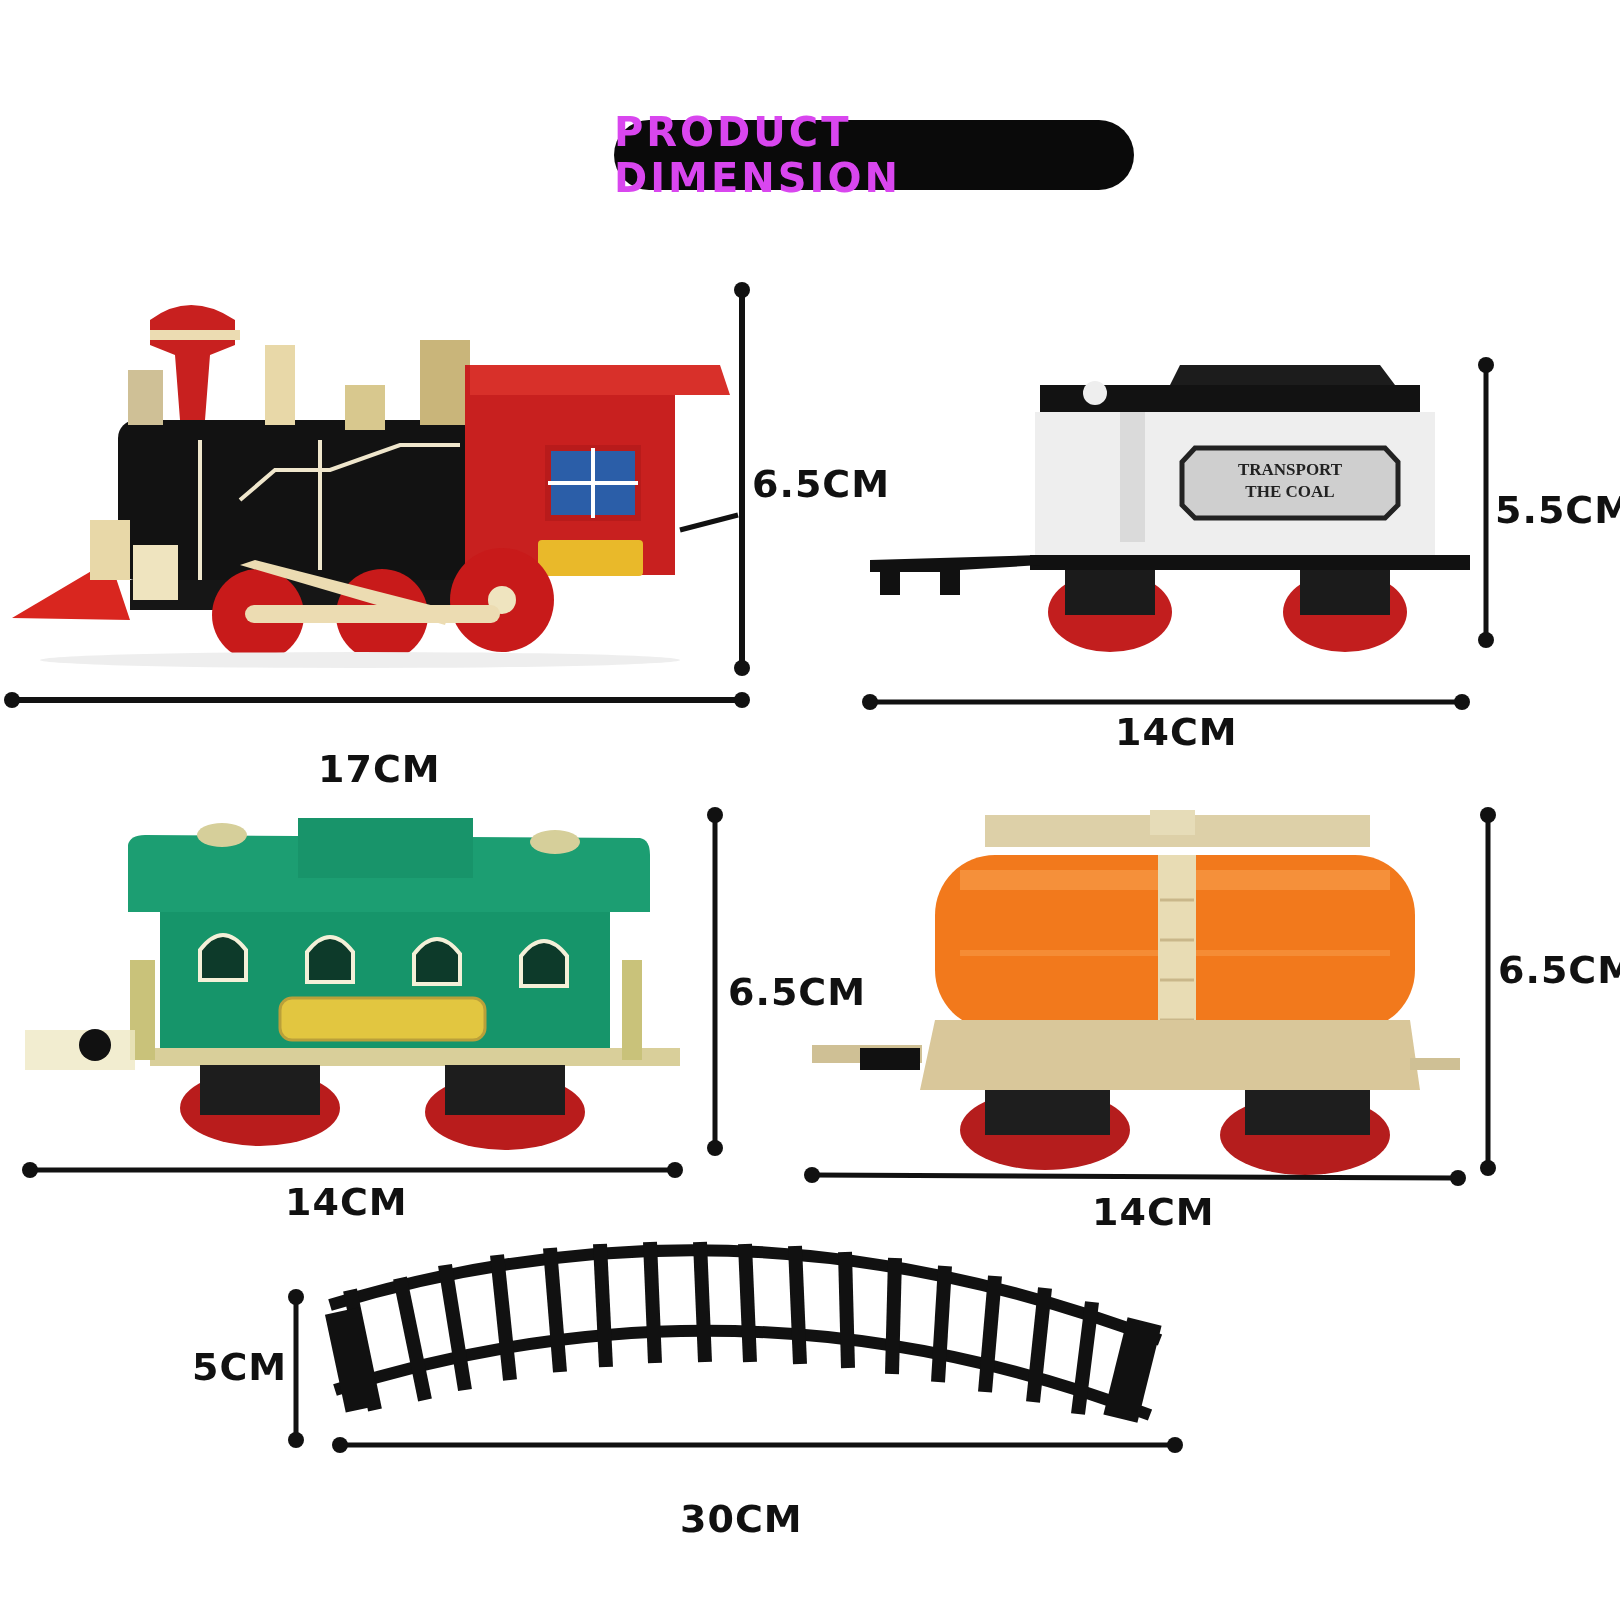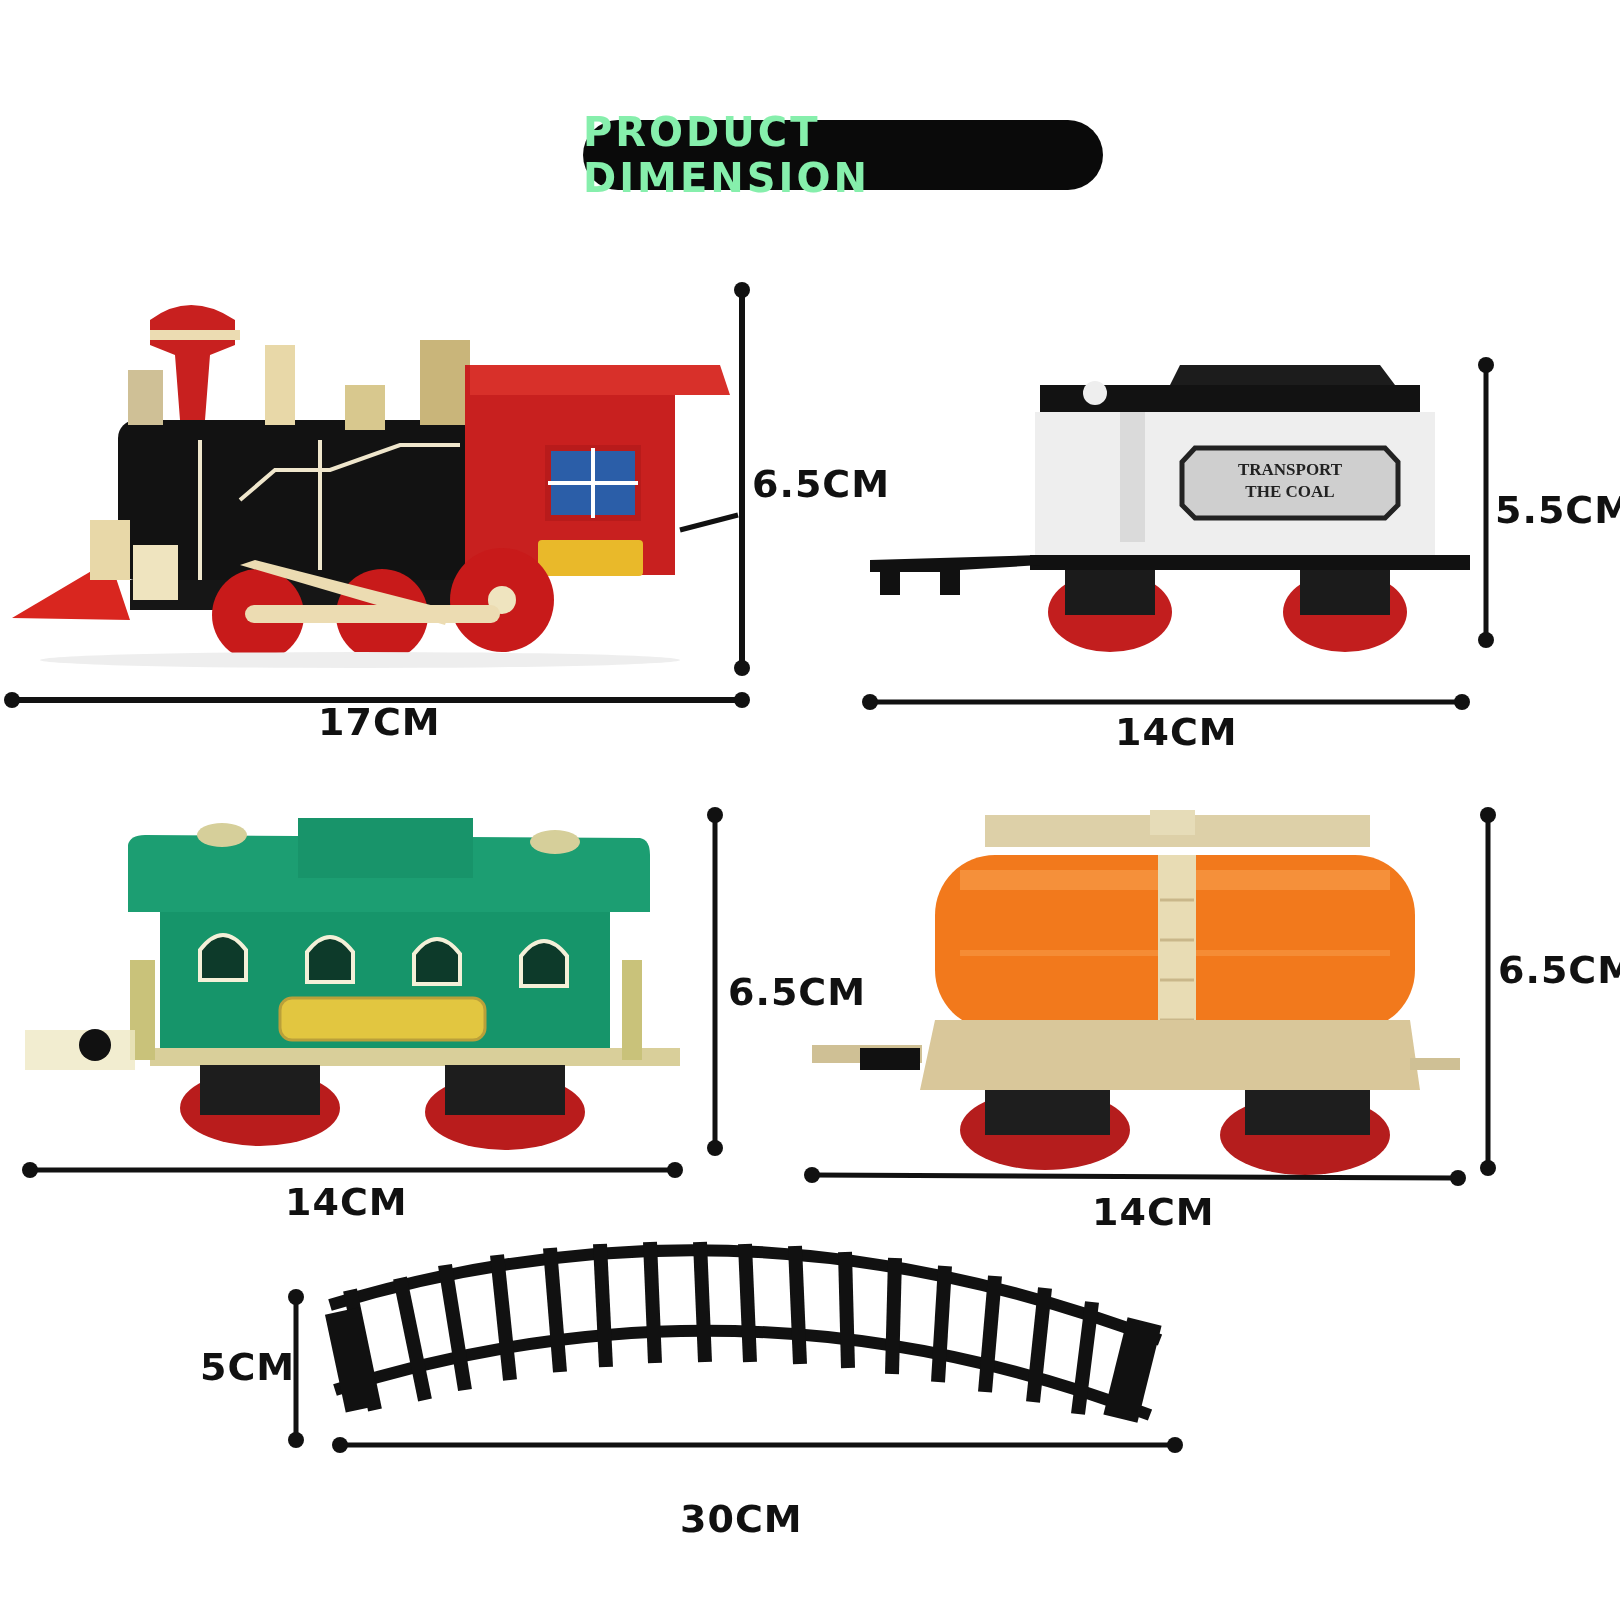--- a/index.html
+++ b/index.html
@@ -1,17 +1,17 @@
 <!DOCTYPE html>
 <html><head>
 <meta charset="utf-8">
 <style>
   html,body{margin:0;padding:0;background:#fff;}
   body{width:1620px;height:1620px;position:relative;overflow:hidden;font-family:"DejaVu Sans",sans-serif;}
-  .title-pill{position:absolute;left:583px;top:120px;width:520px;height:70px;background:#0a0a0a;border-radius:36px;color:#86efac;font-family:"DejaVu Sans",sans-serif;font-weight:bold;font-size:40px;letter-spacing:3px;display:flex;align-items:center;justify-content:center;}
+  .title-pill{position:absolute;left:614px;top:120px;width:520px;height:70px;background:#0a0a0a;border-radius:36px;color:#d946ef;font-family:"DejaVu Sans",sans-serif;font-weight:bold;font-size:40px;letter-spacing:3px;display:flex;align-items:center;justify-content:center;}
   .dim{position:absolute;font-family:"DejaVu Sans",sans-serif;font-weight:bold;font-size:38px;color:#111;letter-spacing:1px;white-space:nowrap;}
   svg{position:absolute;left:0;top:0;}
 </style>
 </head>
 <body>
 
 <div class="title-pill">PRODUCT DIMENSION</div>
 
 <svg width="1620" height="1620" viewBox="0 0 1620 1620">
 
@@ -181,26 +181,26 @@
   <g>
     <line x1="340" y1="1445" x2="1175" y2="1445" stroke="#111" stroke-width="5"></line>
     <circle cx="340" cy="1445" r="8" fill="#111"></circle>
       <circle cx="1175" cy="1445" r="8" fill="#111"></circle>
     <line x1="296" y1="1297" x2="296" y2="1440" stroke="#111" stroke-width="5"></line>
     <circle cx="296" cy="1297" r="8" fill="#111"></circle>
       <circle cx="296" cy="1440" r="8" fill="#111"></circle>
   </g>
 </svg>
 
-<div class="dim" style="left:318px;top:700px;">17CM</div>
+<div class="dim" style="left:318px;top:747px;">17CM</div>
 <div class="dim" style="left:752px;top:462px;">6.5CM</div>
 
 <div class="dim" style="left:1115px;top:710px;">14CM</div>
 <div class="dim" style="left:1495px;top:488px;">5.5CM</div>
 
 <div class="dim" style="left:285px;top:1180px;">14CM</div>
 <div class="dim" style="left:728px;top:970px;">6.5CM</div>
 
 <div class="dim" style="left:1092px;top:1190px;">14CM</div>
 <div class="dim" style="left:1498px;top:948px;">6.5CM</div>
 
 <div class="dim" style="left:680px;top:1497px;">30CM</div>
-<div class="dim" style="left:200px;top:1345px;">5CM</div>
+<div class="dim" style="left:192px;top:1345px;">5CM</div>
 
 </body></html>

